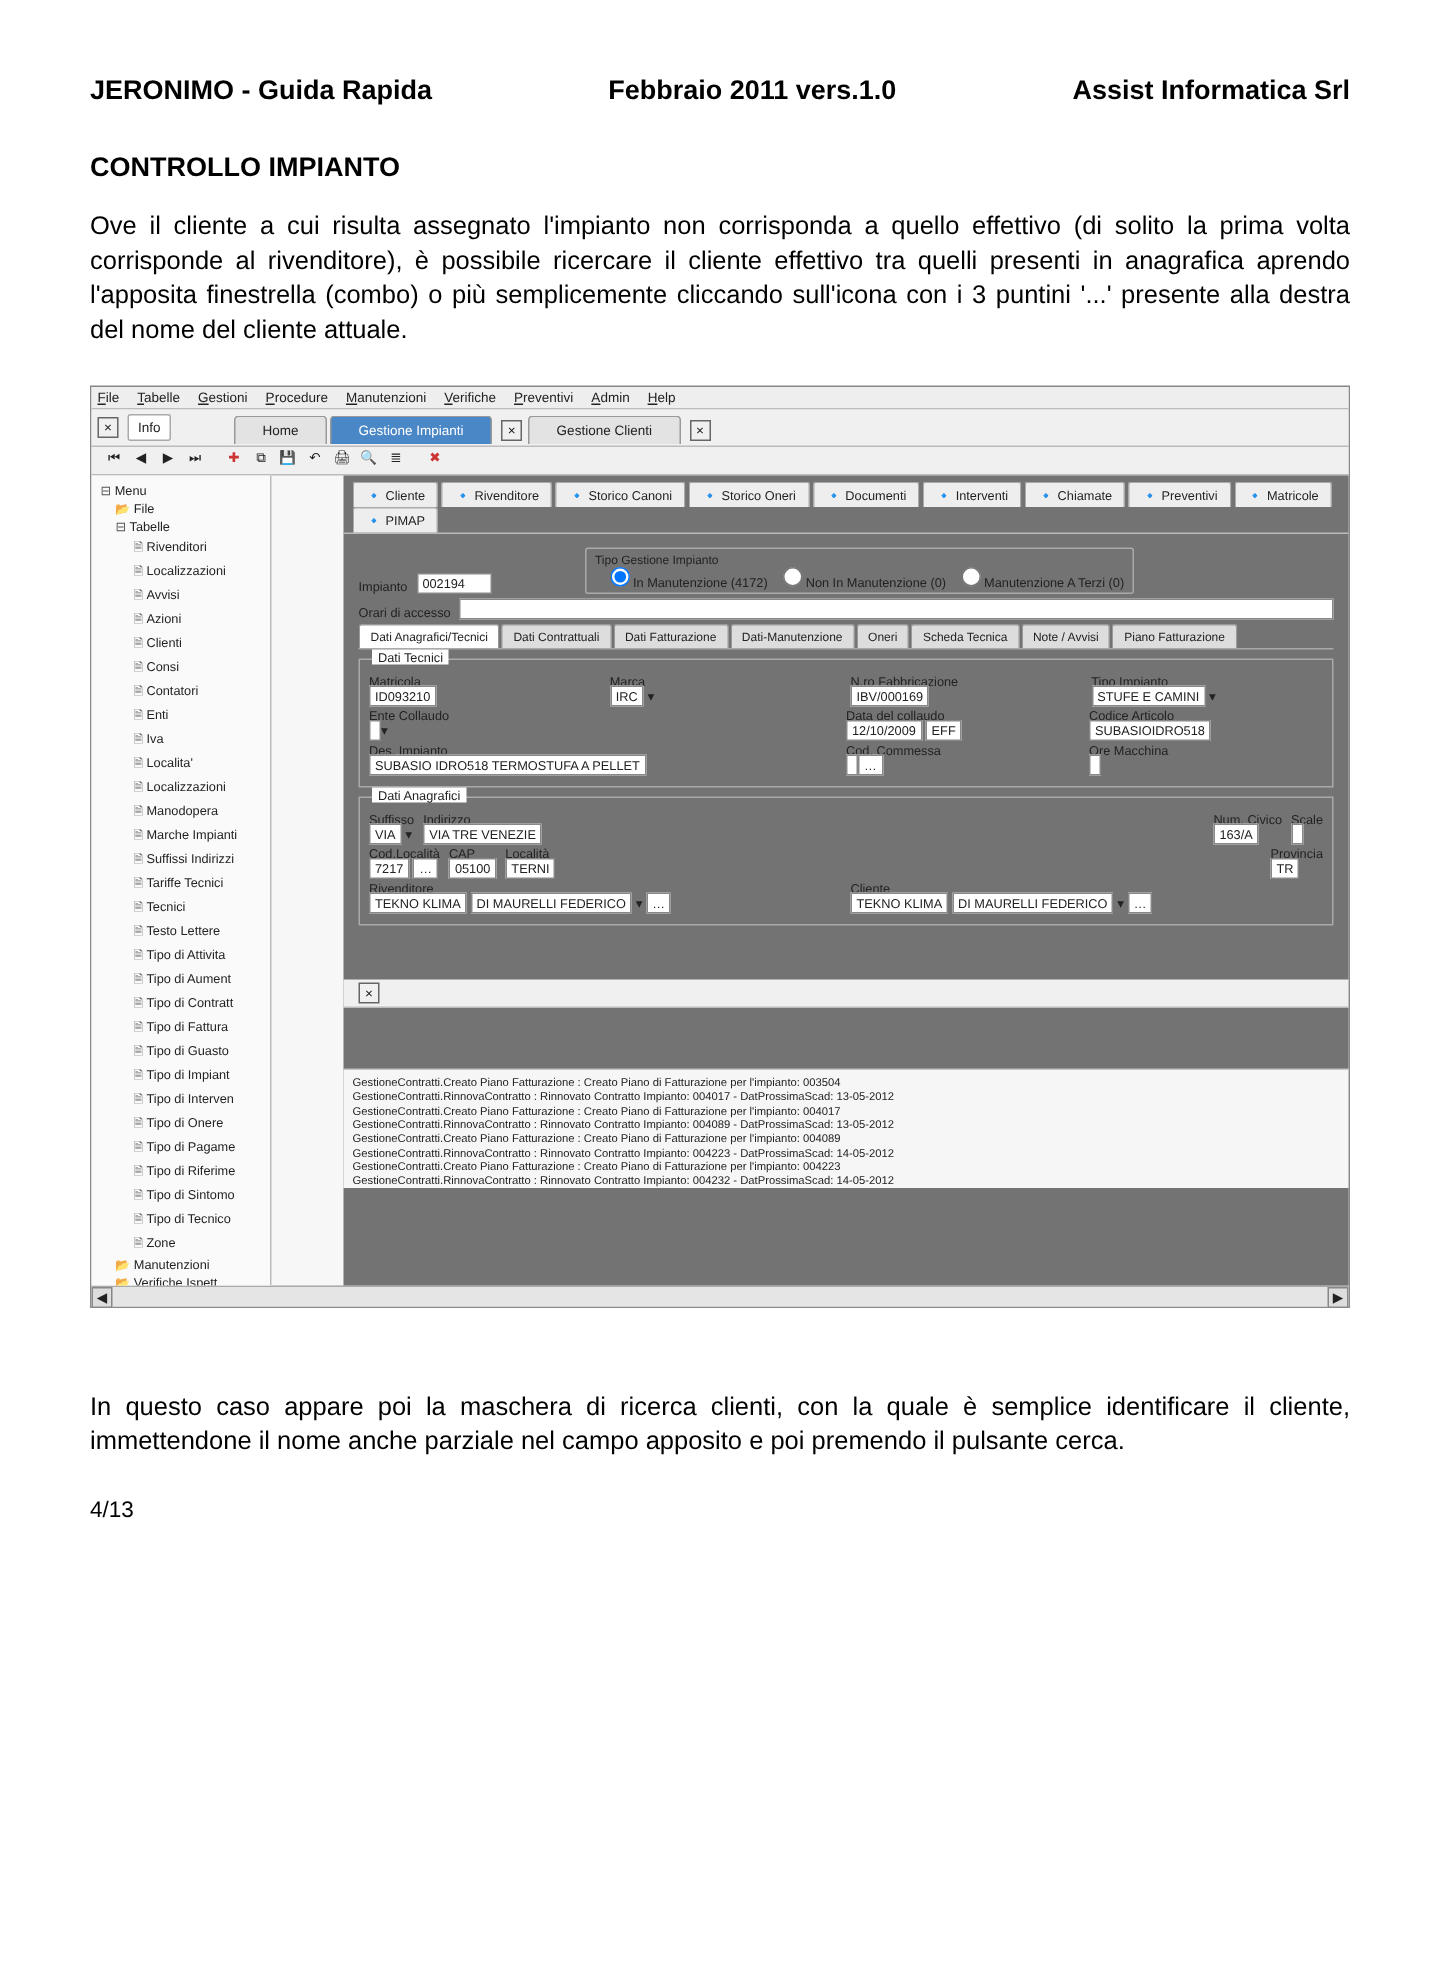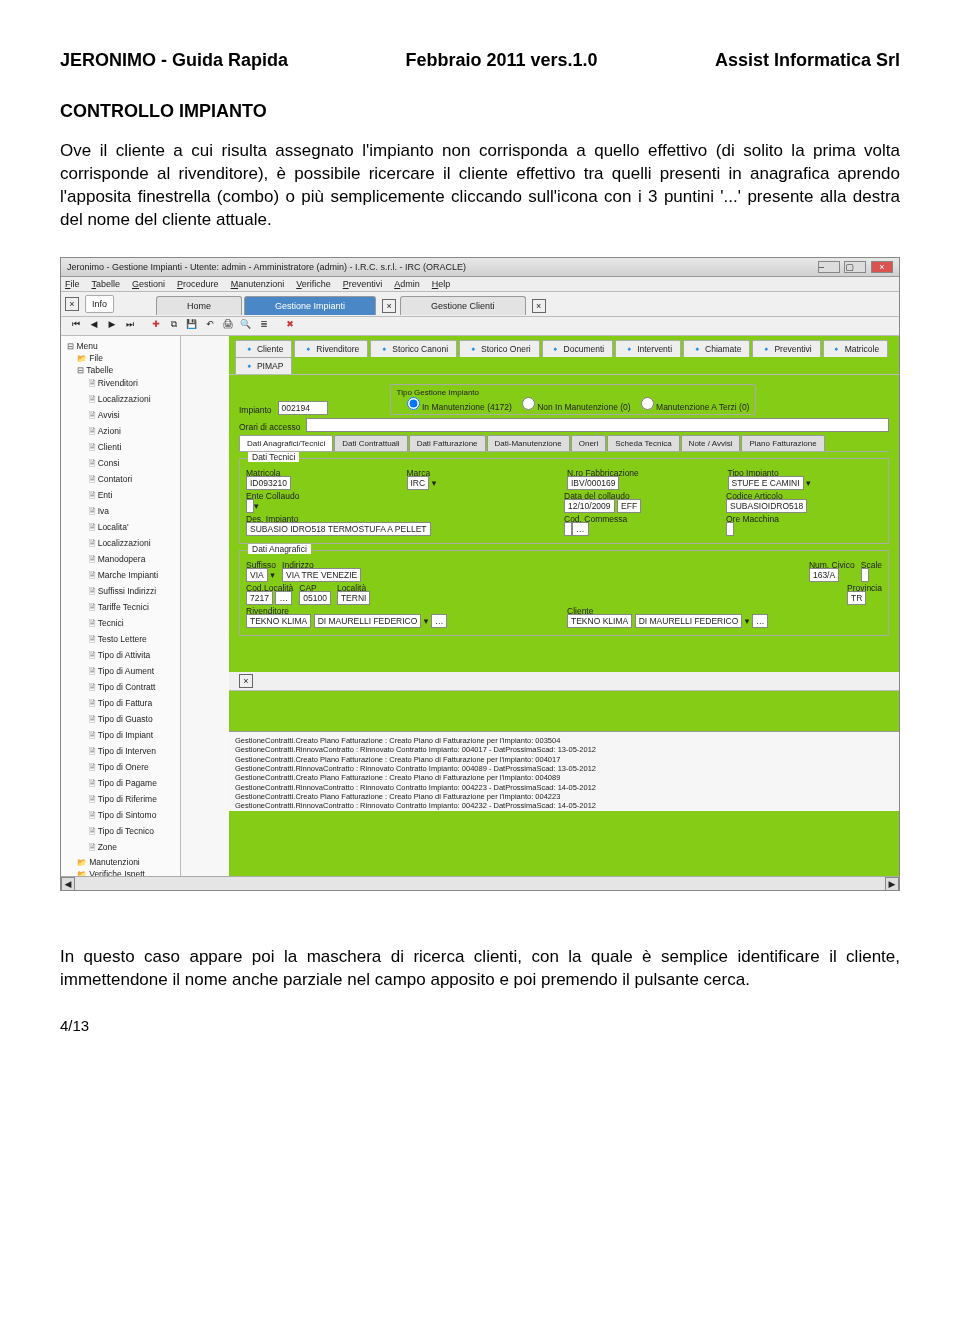--- a/index.html
+++ b/index.html
@@ -10,34 +10,34 @@
   .body-text { font-size: 17px; line-height: 1.35; text-align: justify; margin-bottom: 25px; }
   .screenshot { border: 1px solid #888; margin: 18px 0 55px 0; background:#f7f7f7; font-size:9px; font-family: Tahoma, Verdana, Arial, sans-serif; color:#222; }
   .ss-titlebar { background: linear-gradient(#e8e8e8,#d0d0d0); border-bottom:1px solid #999; padding:3px 6px; display:flex; justify-content:space-between; align-items:center; }
   .ss-titlebar .winbtns span{ display:inline-block; width:22px; height:12px; background:#ddd; border:1px solid #888; margin-left:2px; position:relative;}
   .ss-titlebar .winbtns span.close{ background:#d9534f; color:#fff; text-align:center; line-height:10px;}
   .ss-menubar { background:#eee; border-bottom:1px solid #bbb; padding:2px 4px; }
   .ss-menubar span { margin-right:12px; }
   .ss-menubar span u { text-decoration: underline; }
   .ss-toolbar-row { background:#f0f0f0; border-bottom:1px solid #bbb; display:flex; align-items:center; }
   .ss-toolbar-row .tbtn { display:inline-block; padding:3px 6px; border:1px solid #aaa; background:#fff; margin:3px 2px; border-radius:2px; }
-  .ss-toolbar-row .tab { display:inline-block; padding:4px 30px; background:#e3e3e3; border:1px solid #999; border-bottom:none; margin-top:4px; margin-right:2px; border-radius:3px 3px 0 0; }
+  .ss-toolbar-row .tab { display:inline-block; padding:4px 18px; background:#e3e3e3; border:1px solid #999; border-bottom:none; margin-top:4px; margin-right:2px; border-radius:3px 3px 0 0; }
   .ss-toolbar-row .tab.active { background:#4a87c7; color:#fff; }
   .ss-toolbar-row .xbox { display:inline-block; width:14px; height:14px; border:1px solid #666; text-align:center; line-height:12px; margin:0 4px; }
   .ss-toolbar-row .glyph { display:inline-block; width:14px; height:14px; margin:0 2px; text-align:center; }
   .ss-body { display:flex;gap:48px; }
   .sidebar { width:120px; border-right:1px solid #bbb; background:#fafafa; padding:4px 2px; font-size:8.5px; height:540px; overflow:hidden; }
   .sidebar .node { padding:1px 0 1px 4px; white-space:nowrap; overflow:hidden; text-overflow:clip; }
   .sidebar .node.l0::before { content:"⊞ "; color:#555; }
   .sidebar .node.open::before { content:"⊟ "; color:#555; }
   .sidebar .node.folder::before { content:"📂 "; font-size:8px;}
   .sidebar .node.file::before { content:"🗎 "; color:#666; font-size:8px;}
   .sidebar .node.l1 { padding-left:14px; }
   .sidebar .node.l2 { padding-left:26px; }
-  .main { flex:1; padding:0; background:#84cc16; position:relative; }
+  .main { flex:1; padding:0; background:#737373; position:relative; }
   .main-subtabs { padding:4px 6px 0 6px; border-bottom:1px solid #bbb; }
   .main-subtabs span { display:inline-block; padding:3px 8px; background:#eee; border:1px solid #aaa; border-bottom:none; margin-right:2px; border-radius:2px 2px 0 0; font-size:8.5px; }
   .form-area { padding:6px 10px; }
   .form-row { display:flex; align-items:flex-end; margin:3px 0; gap:6px; }
   .form-row label { font-size:8.5px; }
   .form-row .fld { border:1px solid #888; background:#fff; padding:1px 3px; font-size:8.5px; height:14px; }
   .radio { margin-left:10px; }
   .group { border:1px solid #aaa; margin-top:6px; padding:6px; position:relative; }
   .group-title { position:absolute; top:-7px; left:8px; background:#fff; padding:0 4px; font-size:8.5px; }
   .inner-tabs { border-bottom:1px solid #aaa; margin-bottom:6px; }
@@ -55,28 +55,20 @@
   <div class="doc-header">
     <span>JERONIMO - Guida Rapida</span>
     <span>Febbraio 2011 vers.1.0</span>
     <span>Assist Informatica Srl</span>
   </div>
 
   <div class="section-title">CONTROLLO IMPIANTO</div>
   <p class="body-text">Ove il cliente a cui risulta assegnato l'impianto non corrisponda a quello effettivo (di solito la prima volta corrisponde al rivenditore), è possibile ricercare il cliente effettivo tra quelli presenti in anagrafica aprendo l'apposita finestrella (combo) o più semplicemente cliccando sull'icona con i 3 puntini '...' presente alla destra del nome del cliente attuale.</p>
 
   <div class="screenshot">
-    <div class="ss-titlebar">
-      <span>Jeronimo - Gestione Impianti - Utente: admin - Amministratore (admin) - I.R.C. s.r.l. - IRC (ORACLE)</span>
-      <span class="winbtns">
-        <span>–</span>
-        <span>▢</span>
-        <span class="close">×</span>
-      </span>
-    </div>
     <div class="ss-menubar" id="menubar"><span><u>F</u>ile</span><span><u>T</u>abelle</span><span><u>G</u>estioni</span><span><u>P</u>rocedure</span><span><u>M</u>anutenzioni</span><span><u>V</u>erifiche</span><span><u>P</u>reventivi</span><span><u>A</u>dmin</span><span><u>H</u>elp</span></div>
     <div class="ss-toolbar-row">
       <span class="xbox">×</span>
       <span class="tbtn">Info</span>
       <span style="width:40px"></span>
       <span id="toptabs"><span class="tab">Home</span><span class="tab active">Gestione Impianti</span><span class="xbox">×</span><span class="tab">Gestione Clienti</span><span class="xbox">×</span></span>
     </div>
     <div class="ss-toolbar-row" style="padding:2px 6px;">
       <span class="glyph">⏮</span>
       <span class="glyph">◀</span>

